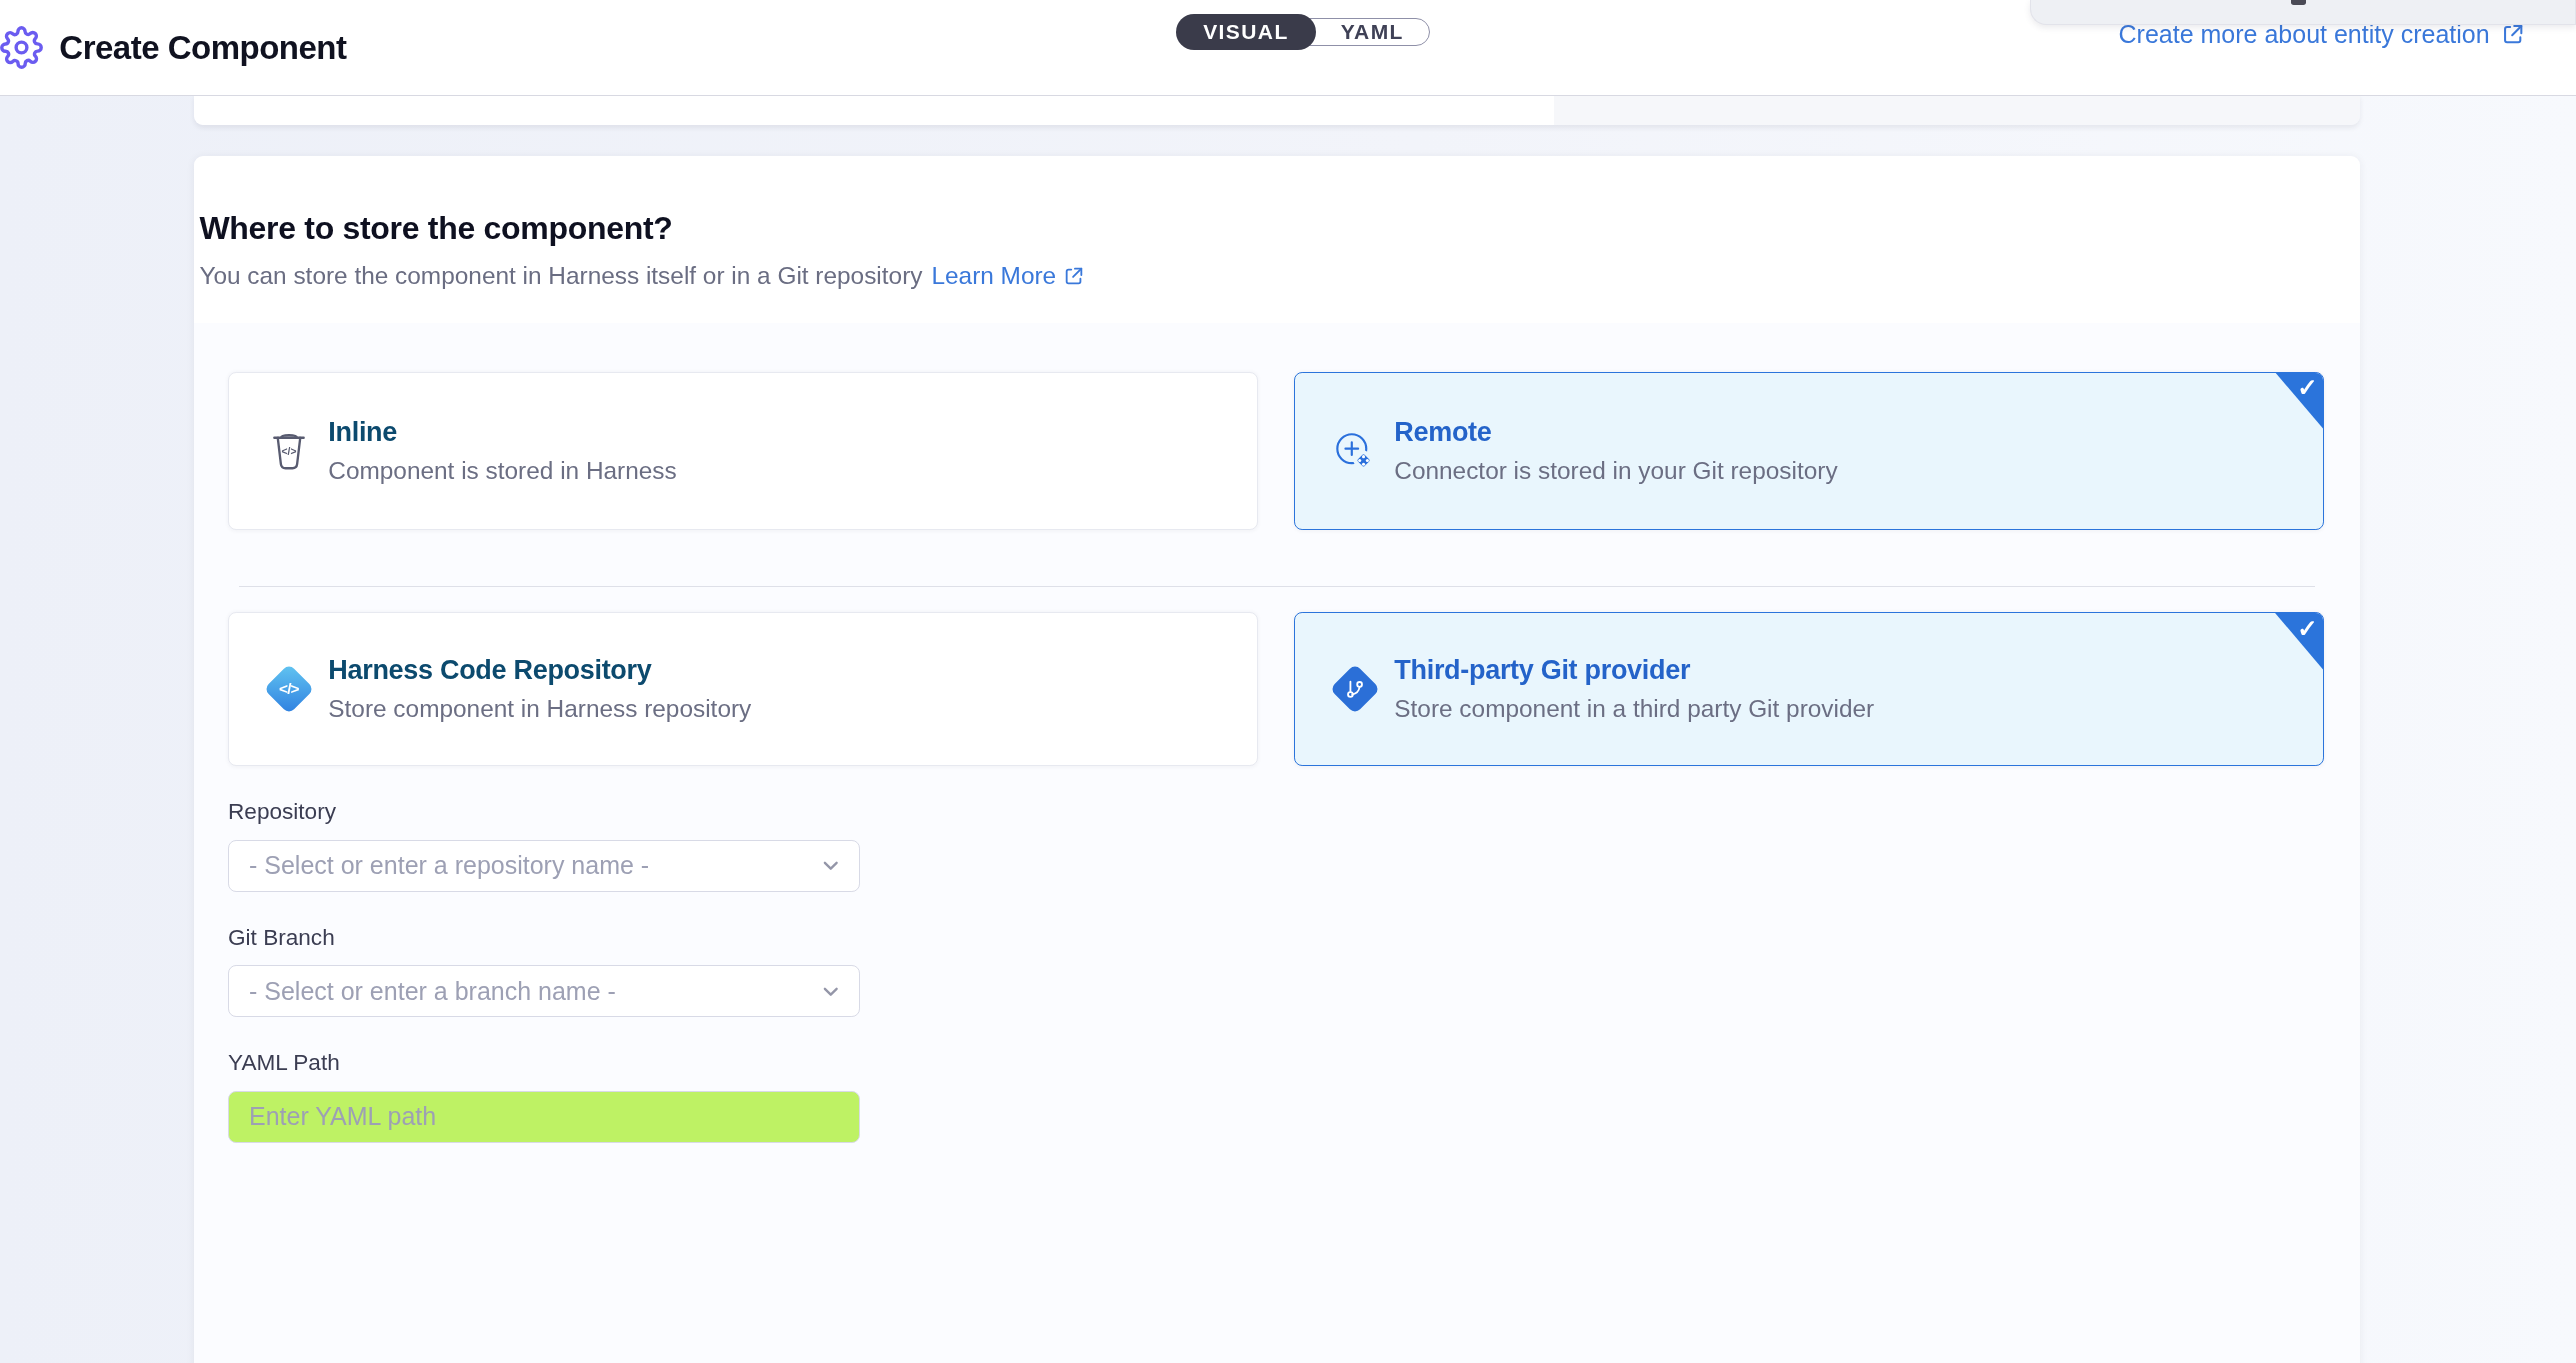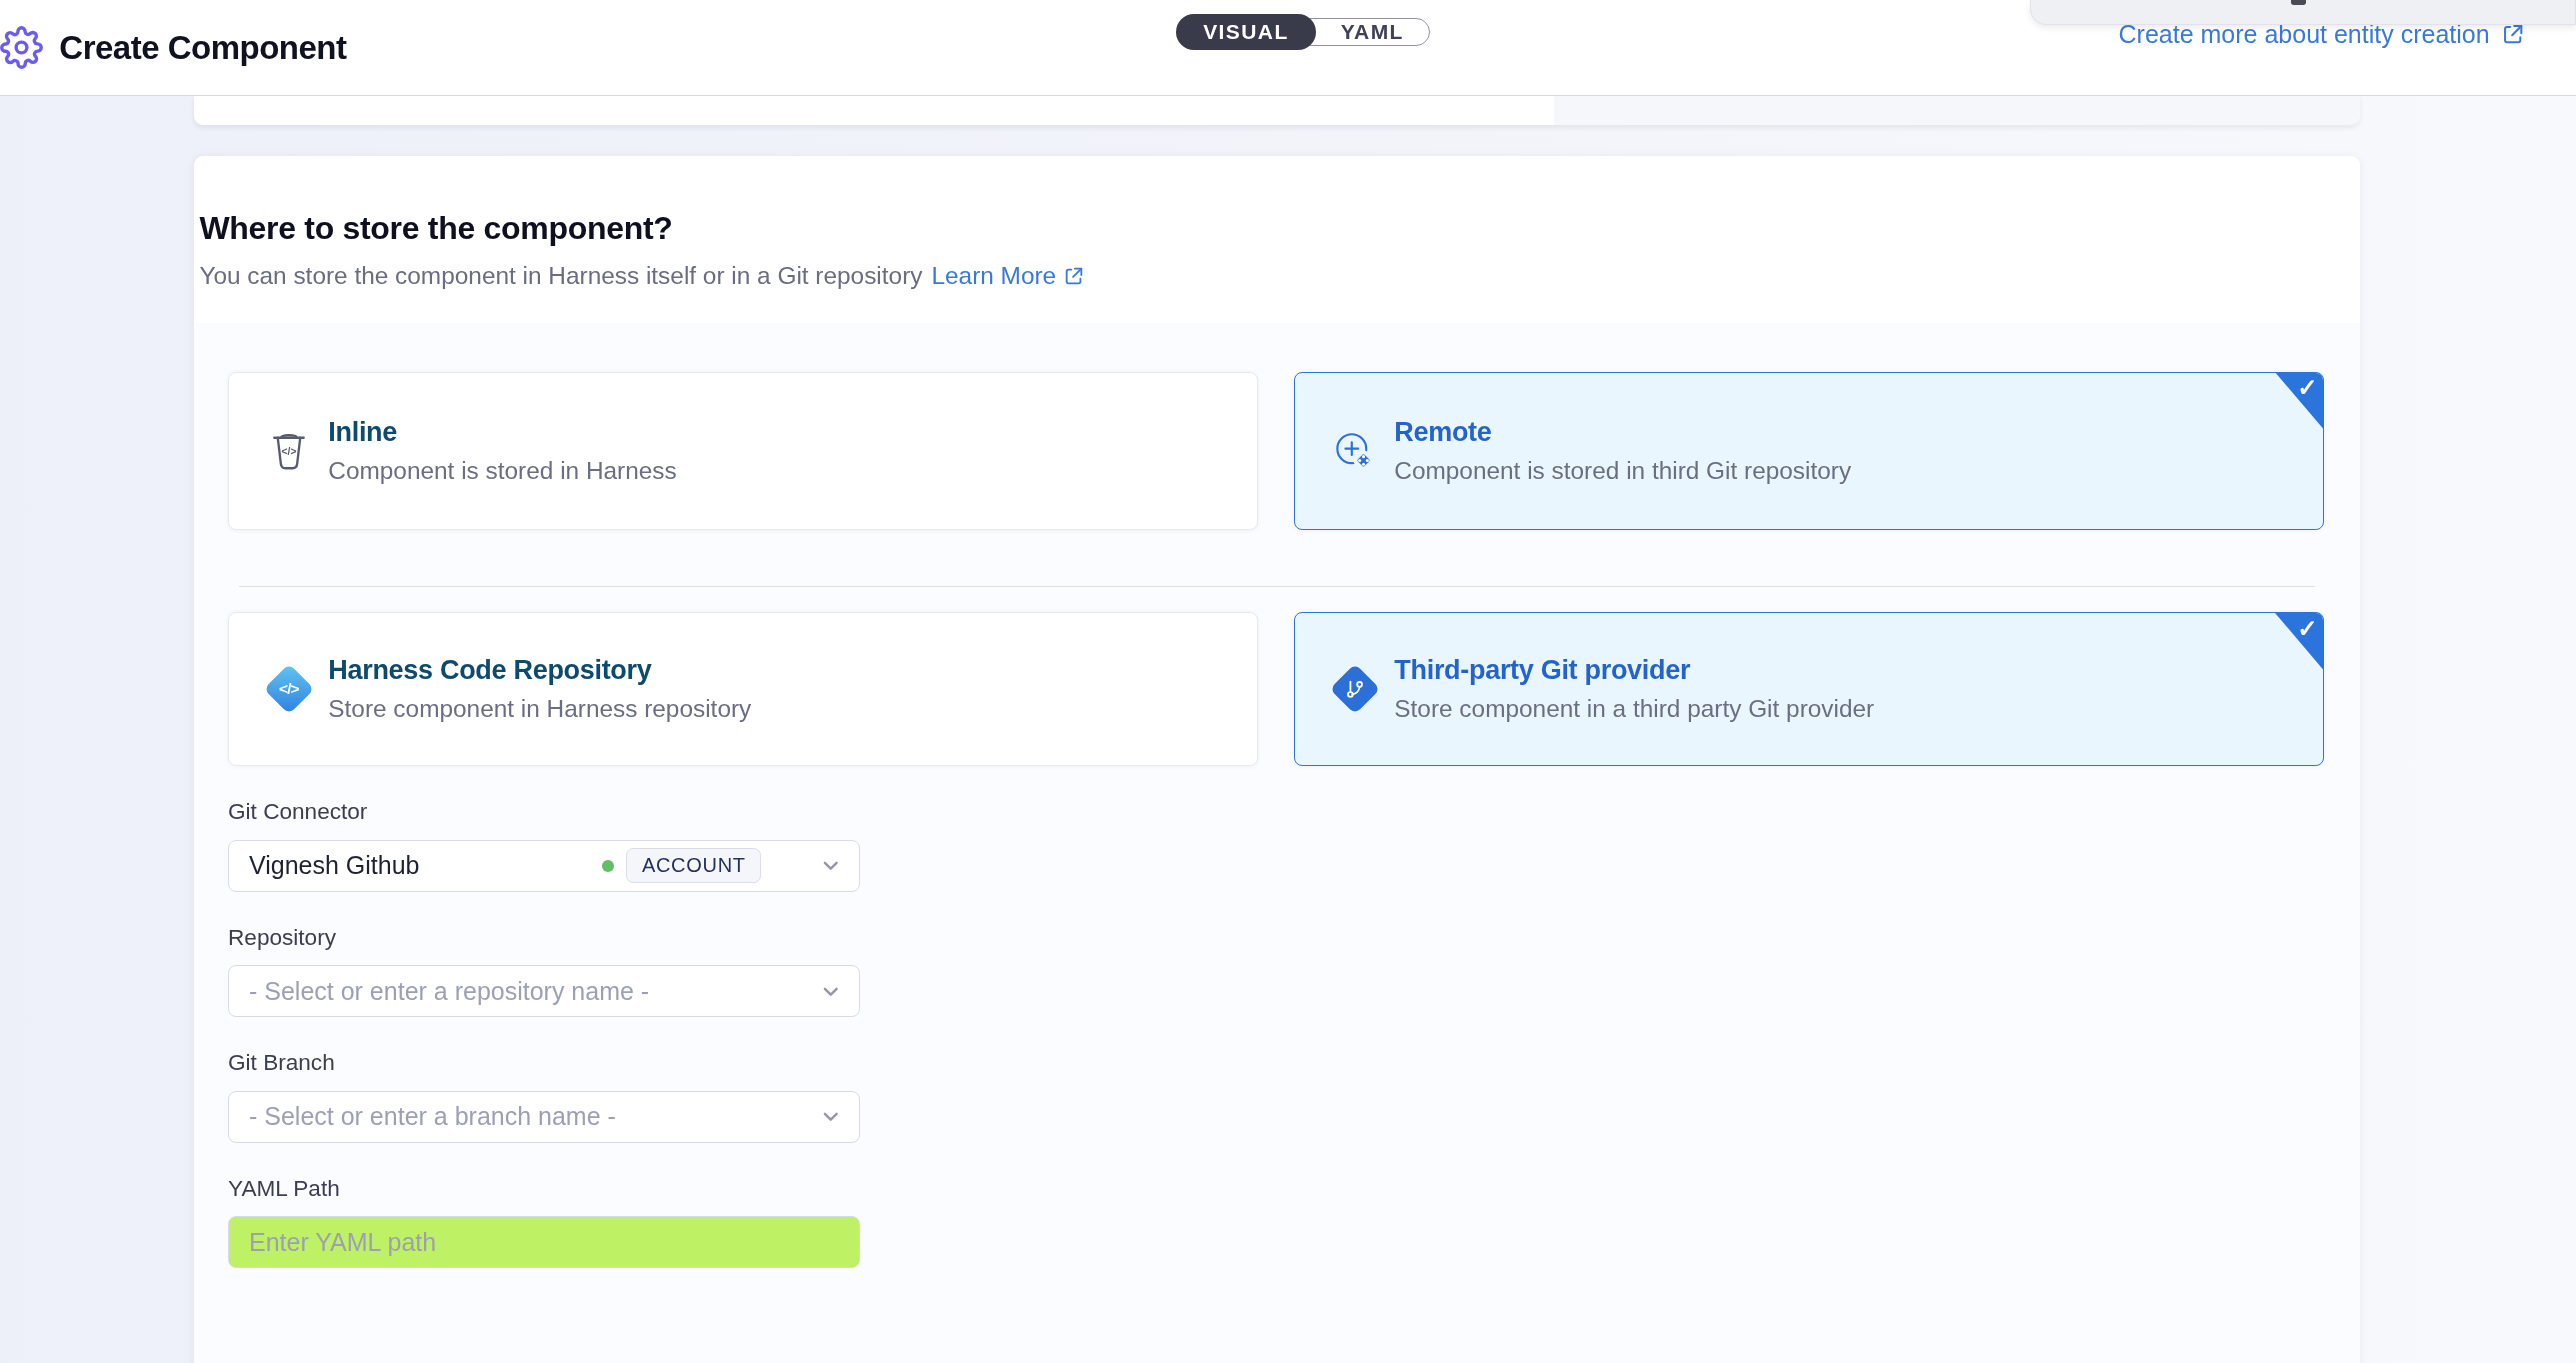--- a/index.html
+++ b/index.html
@@ -230,21 +230,21 @@
                 <rect x="28.5" y="29.5" width="15" height="15" rx="4" fill="#2b70dc" stroke="#e9f6fd" stroke-width="4.5"></rect>
               </g>
               <circle cx="36" cy="32.8" r="1.7" fill="#fff"></circle>
               <circle cx="36" cy="41.2" r="1.7" fill="#fff"></circle>
               <circle cx="31.8" cy="37" r="1.7" fill="#fff"></circle>
               <circle cx="40.2" cy="37" r="1.7" fill="#fff"></circle>
             </svg>
           </div>
           <div>
             <div class="opt-title">Remote</div>
-            <div class="opt-desc">Component is stored in third Git repository</div>
+            <div class="opt-desc">Connector is stored in your Git repository</div>
           </div>
         </div>
       </div>
 
       <div class="divider"></div>
 
 
       <div class="opt-grid opt-grid-2">
 
         <div class="opt-card">
@@ -273,31 +273,20 @@
           </div>
           <div>
             <div class="opt-title">Third-party Git provider</div>
             <div class="opt-desc">Store component in a third party Git provider</div>
           </div>
         </div>
       </div>
 
       <div class="form">
 
-        <div class="field">
-          <label class="field-label">Git Connector</label>
-          <div class="control">
-            <span class="value">Vignesh Github</span>
-            <span class="status-dot"></span>
-            <span class="scope-badge">ACCOUNT</span>
-            <svg class="chev connector-chev" viewBox="0 0 24 24" fill="none" stroke="#9496a8" stroke-width="2.4" stroke-linecap="round" stroke-linejoin="round">
-                <path d="M6 9l6 6 6-6"></path>
-              </svg>
-          </div>
-        </div>
 
         <div class="field">
           <label class="field-label">Repository</label>
           <div class="control">
             <span class="ph">- Select or enter a repository name -</span>
             <svg class="chev" viewBox="0 0 24 24" fill="none" stroke="#9496a8" stroke-width="2.4" stroke-linecap="round" stroke-linejoin="round">
                 <path d="M6 9l6 6 6-6"></path>
               </svg>
           </div>
         </div>

